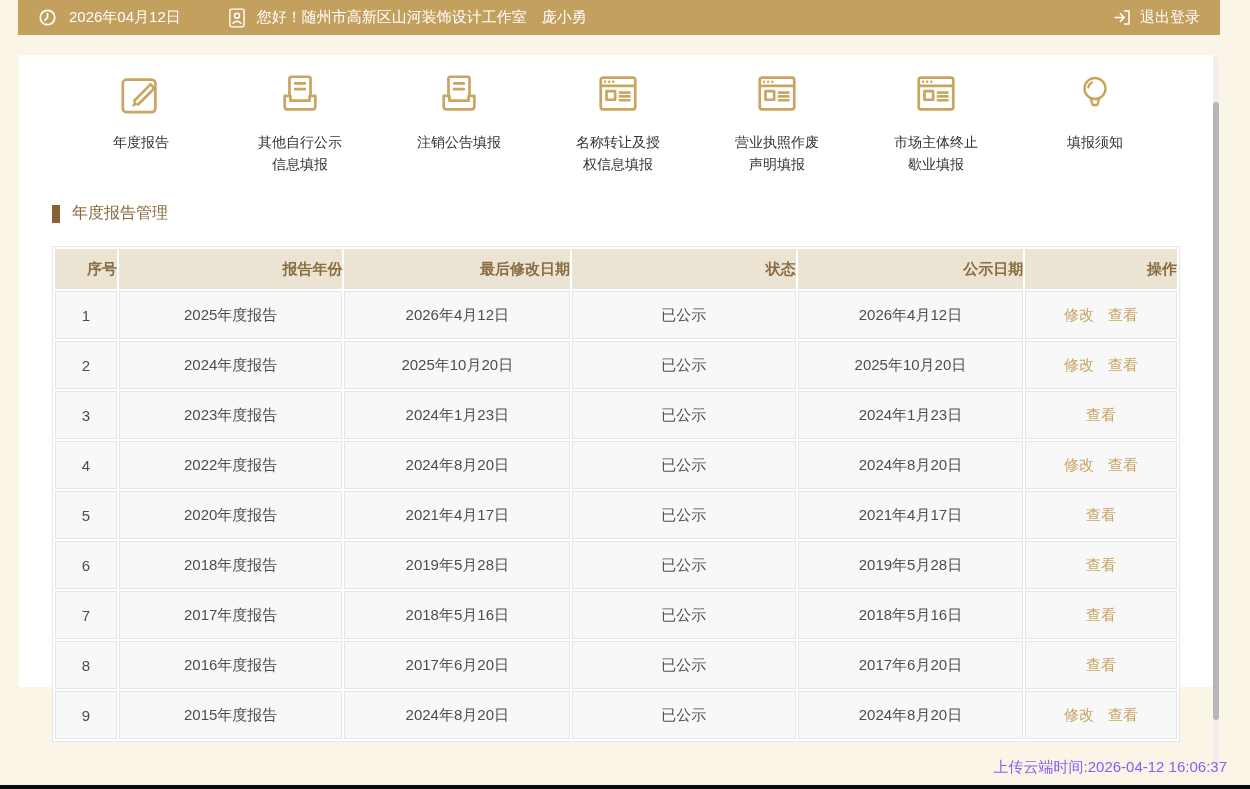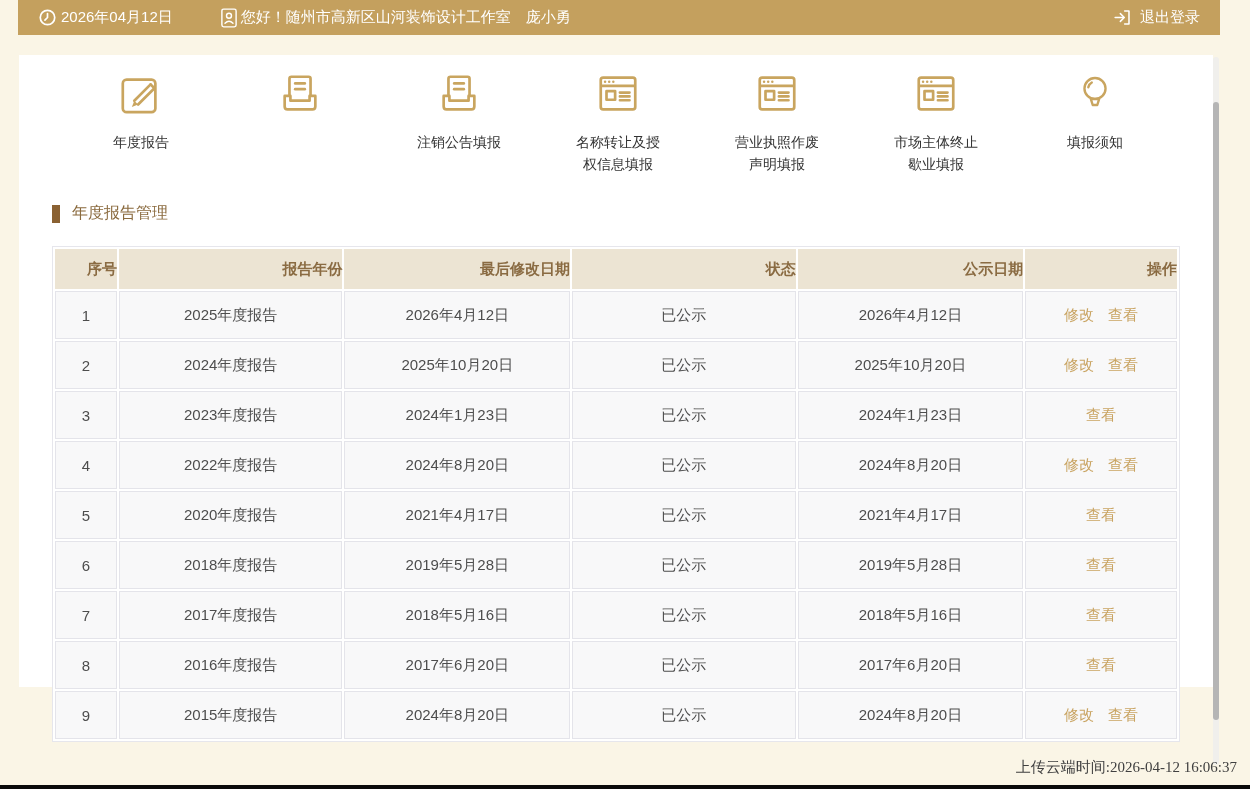--- a/index.html
+++ b/index.html
@@ -12,21 +12,21 @@
     color:#333;
   }
 
   
   .topbar {
     position:absolute; left:18px; top:0; width:1202px; height:35px;
     background:#c4a05e; color:#fff;
     display:flex; align-items:center;
     padding:0 20px; font-size:15px;
   }
-  .topbar .grp { display:flex; align-items:center; gap:4px; }
+  .topbar .grp { display:flex; align-items:center; gap:12px; }
   .topbar .grp.user { margin-left:48px; }
   .topbar .spacer { flex:1; }
   .topbar svg { display:block; }
   .logout { display:flex; align-items:center; gap:8px; cursor:pointer; }
 
   
   .panel {
     position:absolute; left:19px; top:55px; width:1194px; height:632px;
     background:#ffffff;
   }
@@ -79,22 +79,22 @@
     position:absolute; left:1213px; top:57px; width:6px; height:708px;
     background:#f0efec; border-radius:3px;
   }
   .scrollbar .thumb {
     position:absolute; left:0; top:45px; width:6px; height:618px;
     background:#b5b5b5; border-radius:3px;
   }
 
   
   .footer {
-    position:absolute; right:13px; bottom:12px;
-    font-size:15px; color:#404040;font-family:Liberation Serif, serif;
+    position:absolute; right:23px; bottom:12px;
+    font-size:15px; color:#8b5cf6;
   }
 
   .bottom-edge {
     position:absolute; left:0; bottom:0; width:1250px; height:4px; background:#0a0a0a;
   }
 </style>
 </head>
 <body>
 
 <div class="topbar">
@@ -148,20 +148,21 @@
 
   <div class="nav-item">
     <span class="nav-icon">
           <svg width="46" height="46" viewBox="0 0 48 48" fill="none" stroke="#c9a55f" stroke-width="2.8" stroke-linecap="round" stroke-linejoin="round">
        <path d="M13 27 V8 q0-2 2-2 h18 q2 0 2 2 v19"></path>
        <path d="M19 13 h10"></path>
             <path d="M19 19 h10"></path>
        <path d="M8 26 h6 v5 h20 v-5 h6 v11 q0 3-3 3 H11 q-3 0-3-3 Z" fill="#fff"></path>
      </svg>
         </span>
+    <span class="nav-label">其他自行公示信息填报</span>
   </div>
 
   <div class="nav-item">
     <span class="nav-icon">
           <svg width="46" height="46" viewBox="0 0 48 48" fill="none" stroke="#c9a55f" stroke-width="2.8" stroke-linecap="round" stroke-linejoin="round">
        <path d="M13 27 V8 q0-2 2-2 h18 q2 0 2 2 v19"></path>
        <path d="M19 13 h10"></path>
             <path d="M19 19 h10"></path>
        <path d="M8 26 h6 v5 h20 v-5 h6 v11 q0 3-3 3 H11 q-3 0-3-3 Z" fill="#fff"></path>
      </svg>

